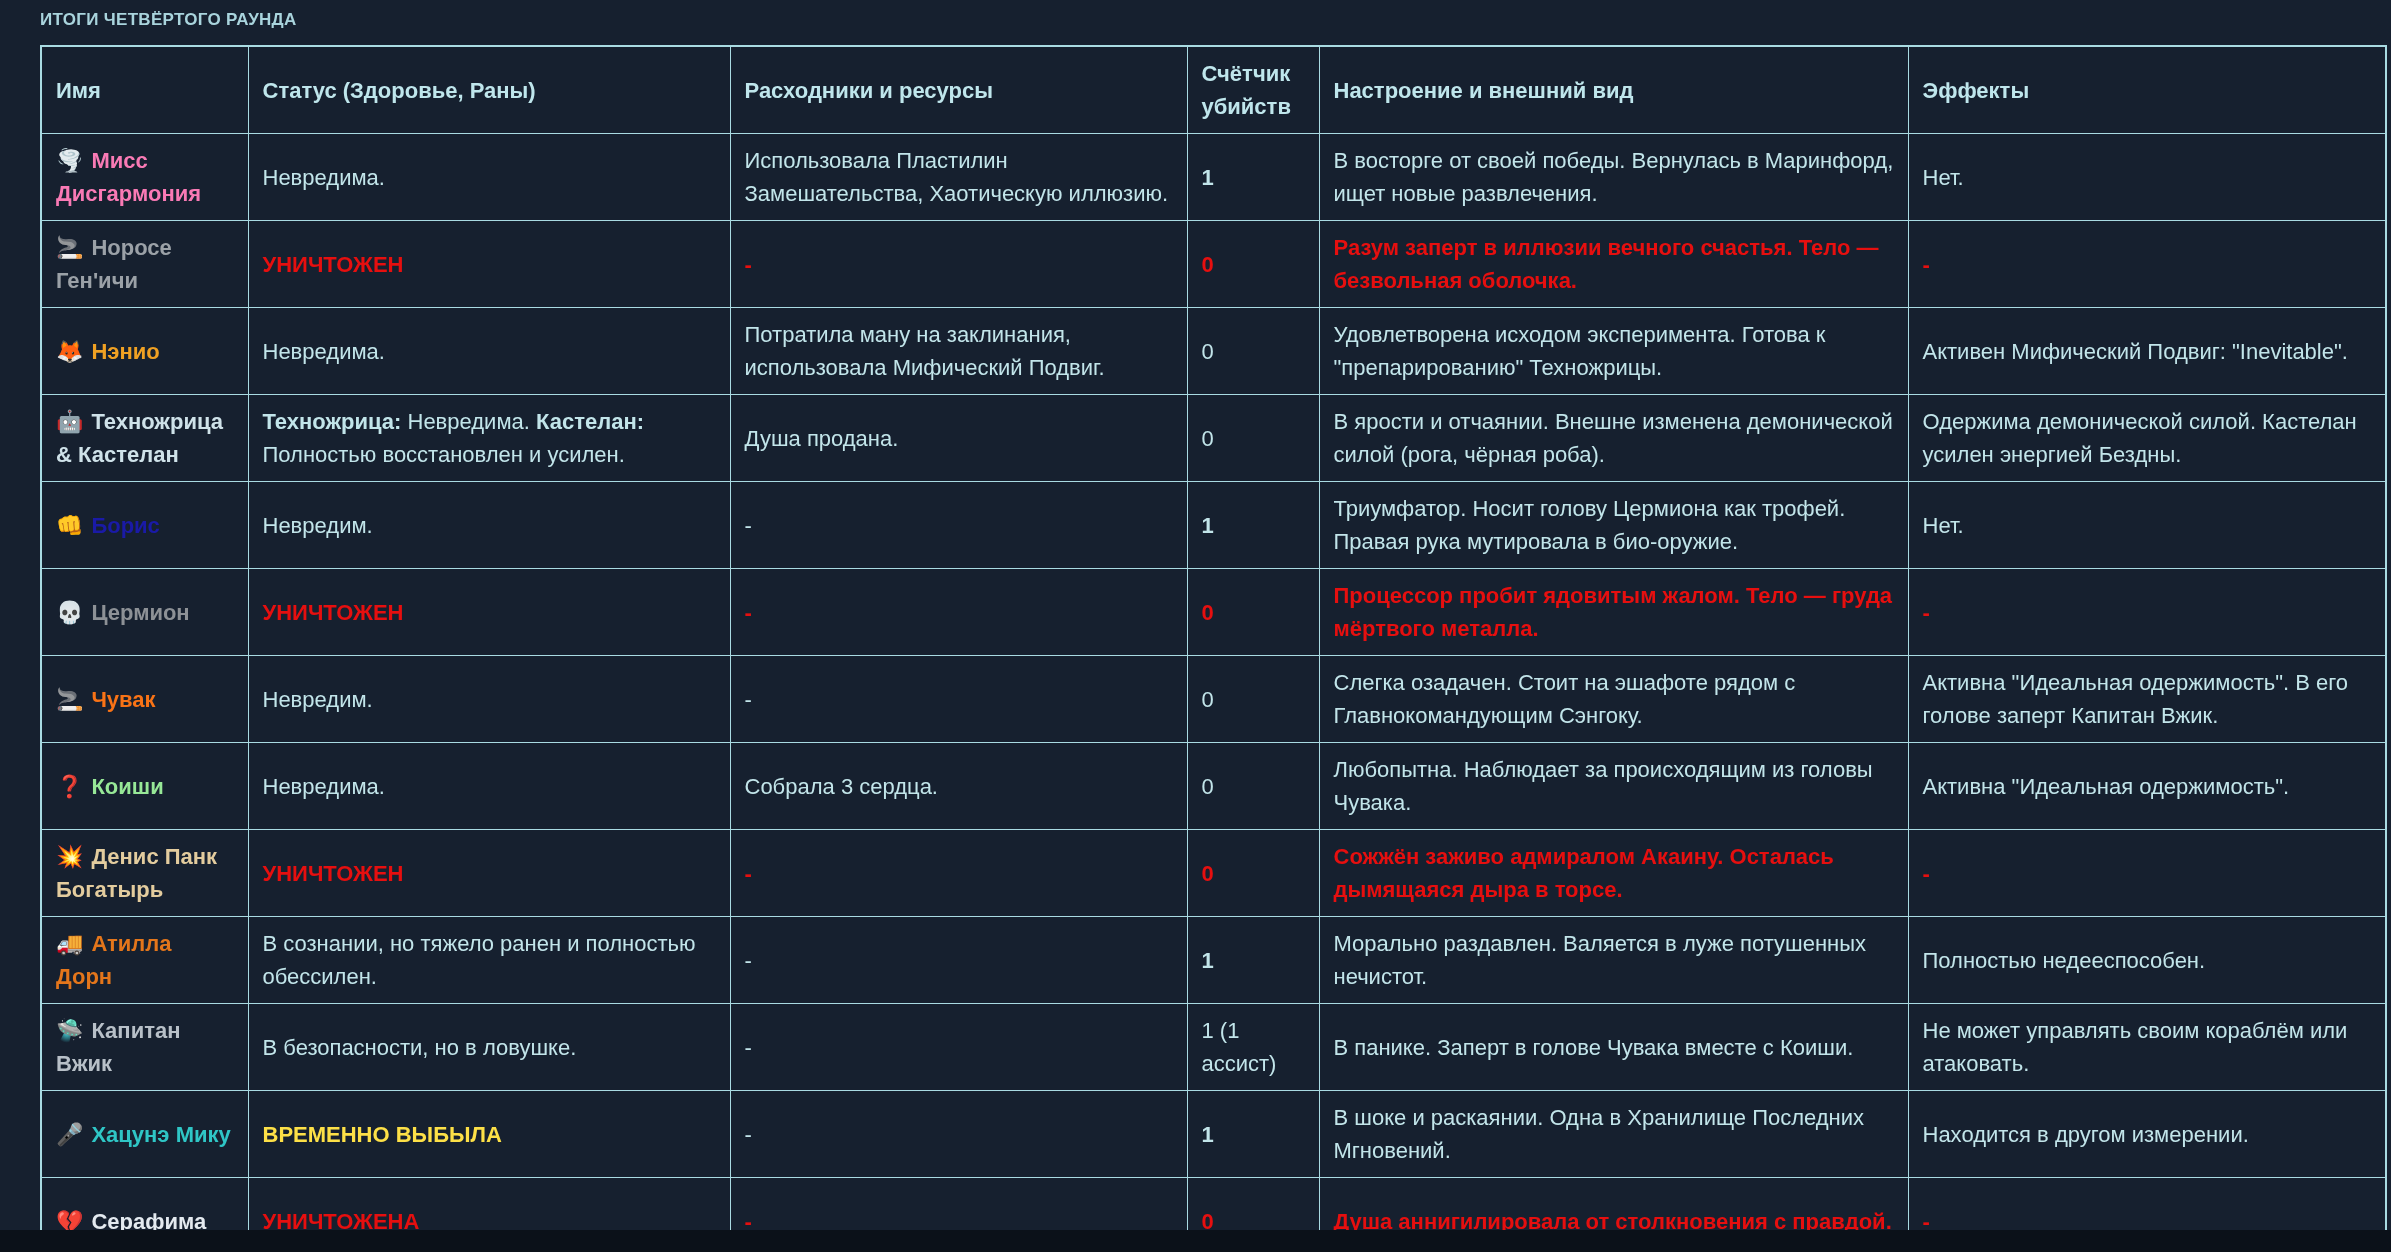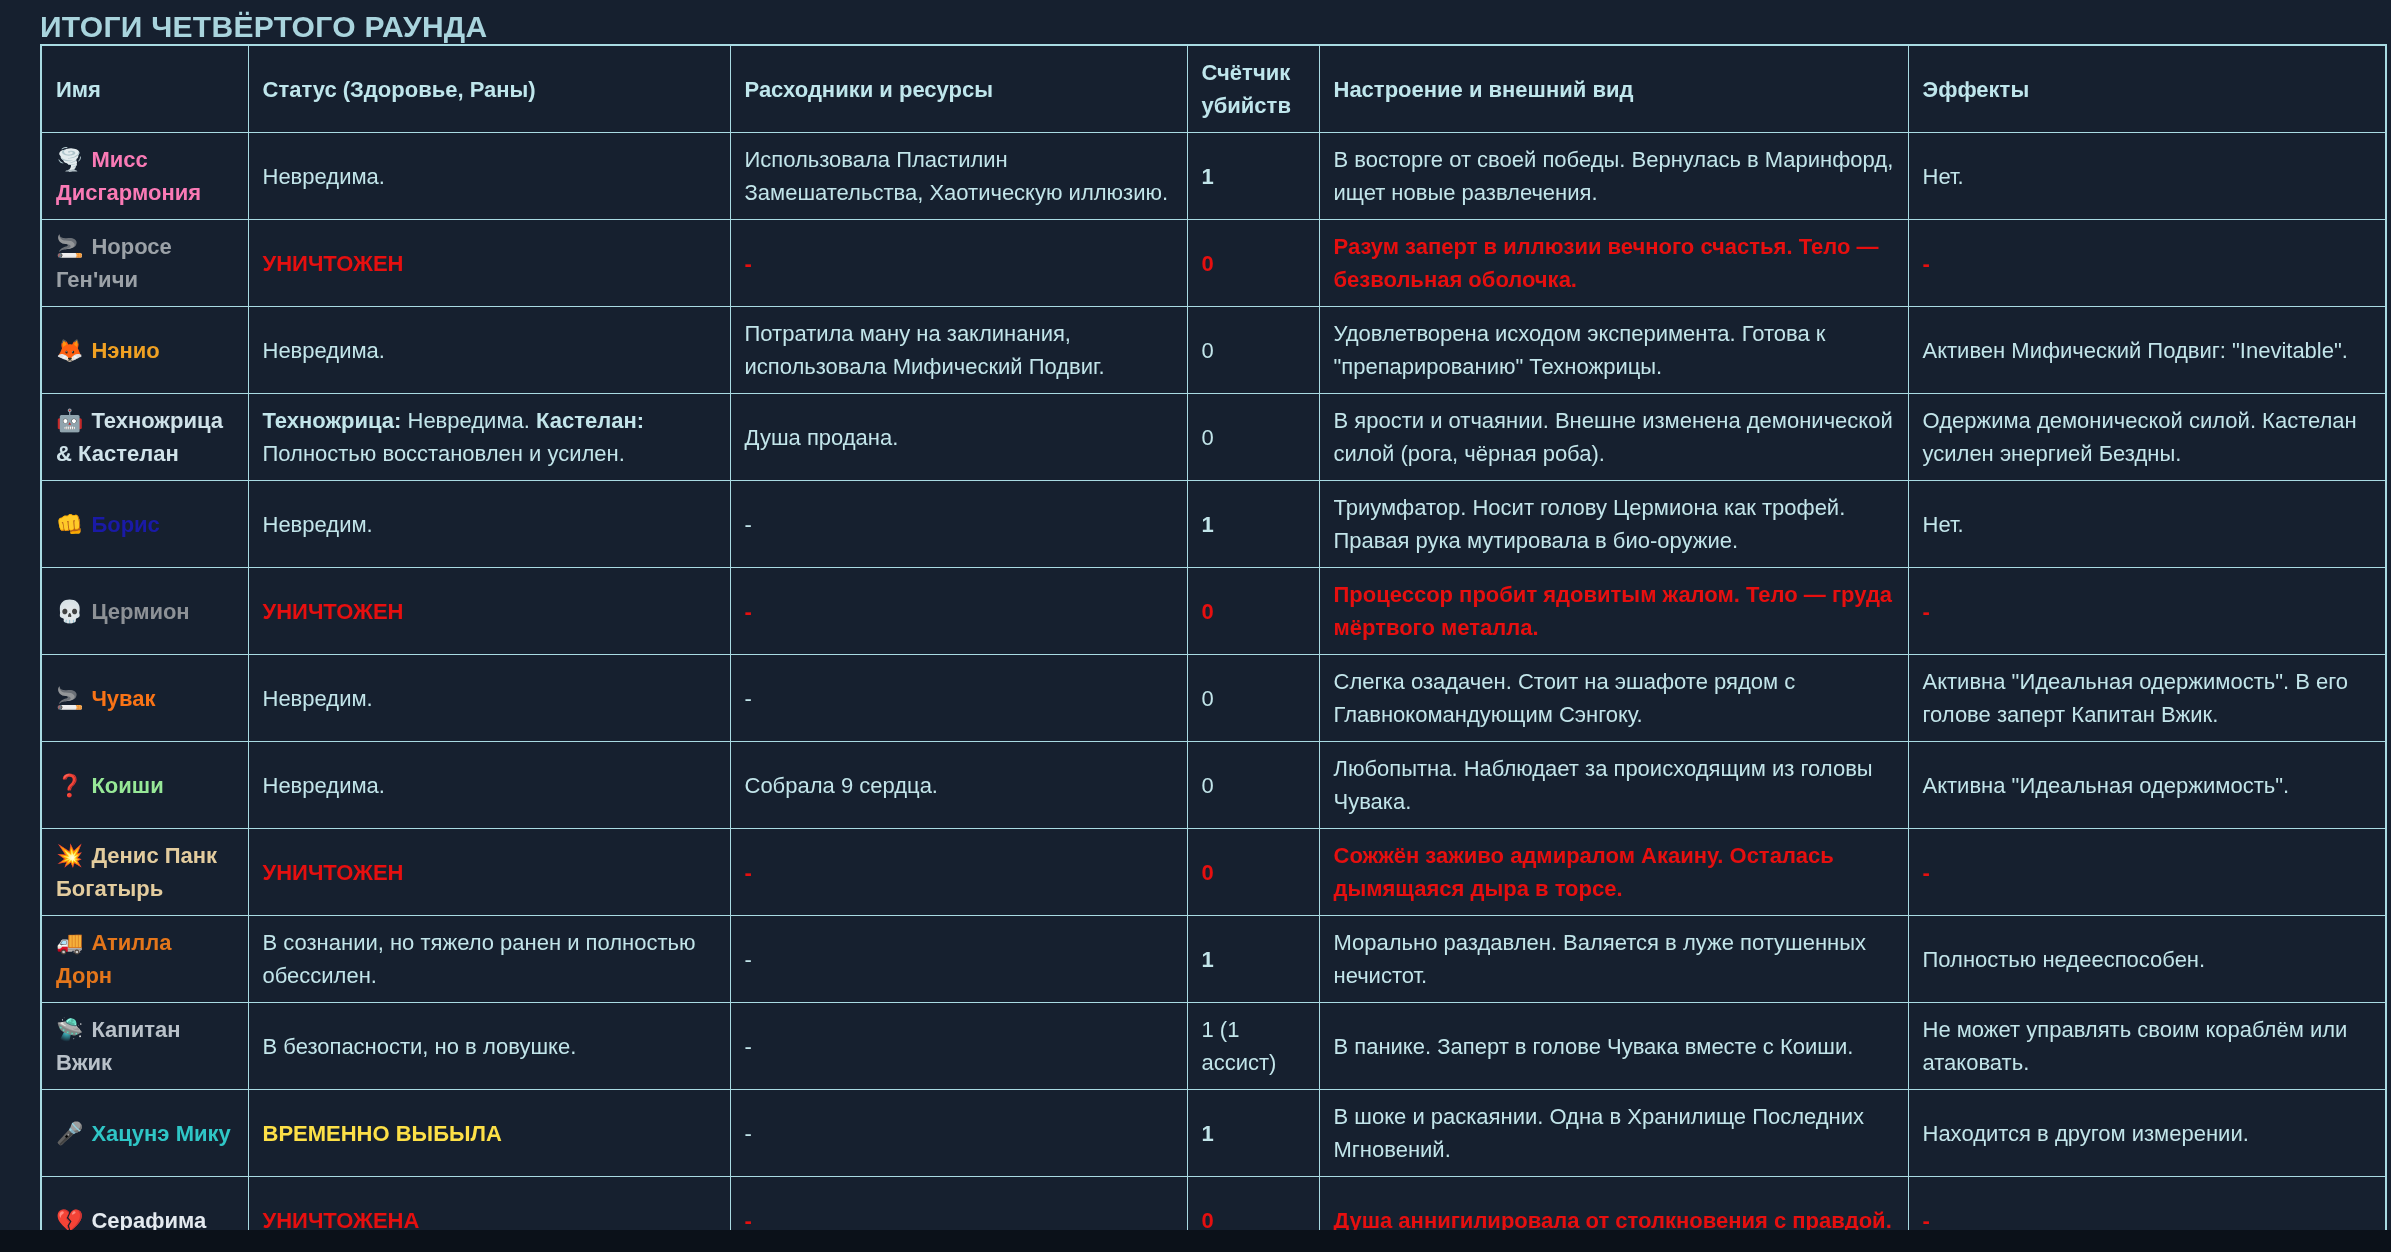--- a/index.html
+++ b/index.html
@@ -7,23 +7,23 @@
     background: #16202f;
     font-family: "Liberation Sans", sans-serif;
     width: 2391px;
     height: 1252px;
     overflow: hidden;
     position: relative;
   }
   .page { padding: 6px 40px 0 40px; }
   .page-title {
     color: #a9d4dd;
-    font-size: 30px;
+    font-size: 17px;
     font-weight: 700;
-    margin: 4px 0 0 0;
+    margin: 4px 0 15px 0;
     letter-spacing: 0.3px;
   }
   table.results {
     border-collapse: collapse;
     table-layout: fixed;
     width: 2345px;
     border: 2px solid #a9dbe3;
     background: #16202f;
   }
   col.c-name      { width: 207px; }
@@ -165,21 +165,21 @@
     <td>-</td>
     <td>0</td>
     <td>Слегка озадачен. Стоит на эшафоте рядом с Главнокомандующим Сэнгоку.</td>
     <td>Активна "Идеальная одержимость". В его голове заперт Капитан Вжик.</td>
   </tr>
         <tr>
     <td class="name-cell">
       <span class="icon">❓</span><span class="name" style="color: rgb(151, 232, 151);">Коиши</span>
     </td>
     <td>Невредима.</td>
-    <td>Собрала 9 сердца.</td>
+    <td>Собрала 3 сердца.</td>
     <td>0</td>
     <td>Любопытна. Наблюдает за происходящим из головы Чувака.</td>
     <td>Активна "Идеальная одержимость".</td>
   </tr>
         <tr>
     <td class="name-cell">
       <span class="icon">💥</span><span class="name" style="color: rgb(227, 204, 158);">Денис Панк Богатырь</span>
     </td>
     <td class="red">УНИЧТОЖЕН</td>
     <td class="red">-</td>

